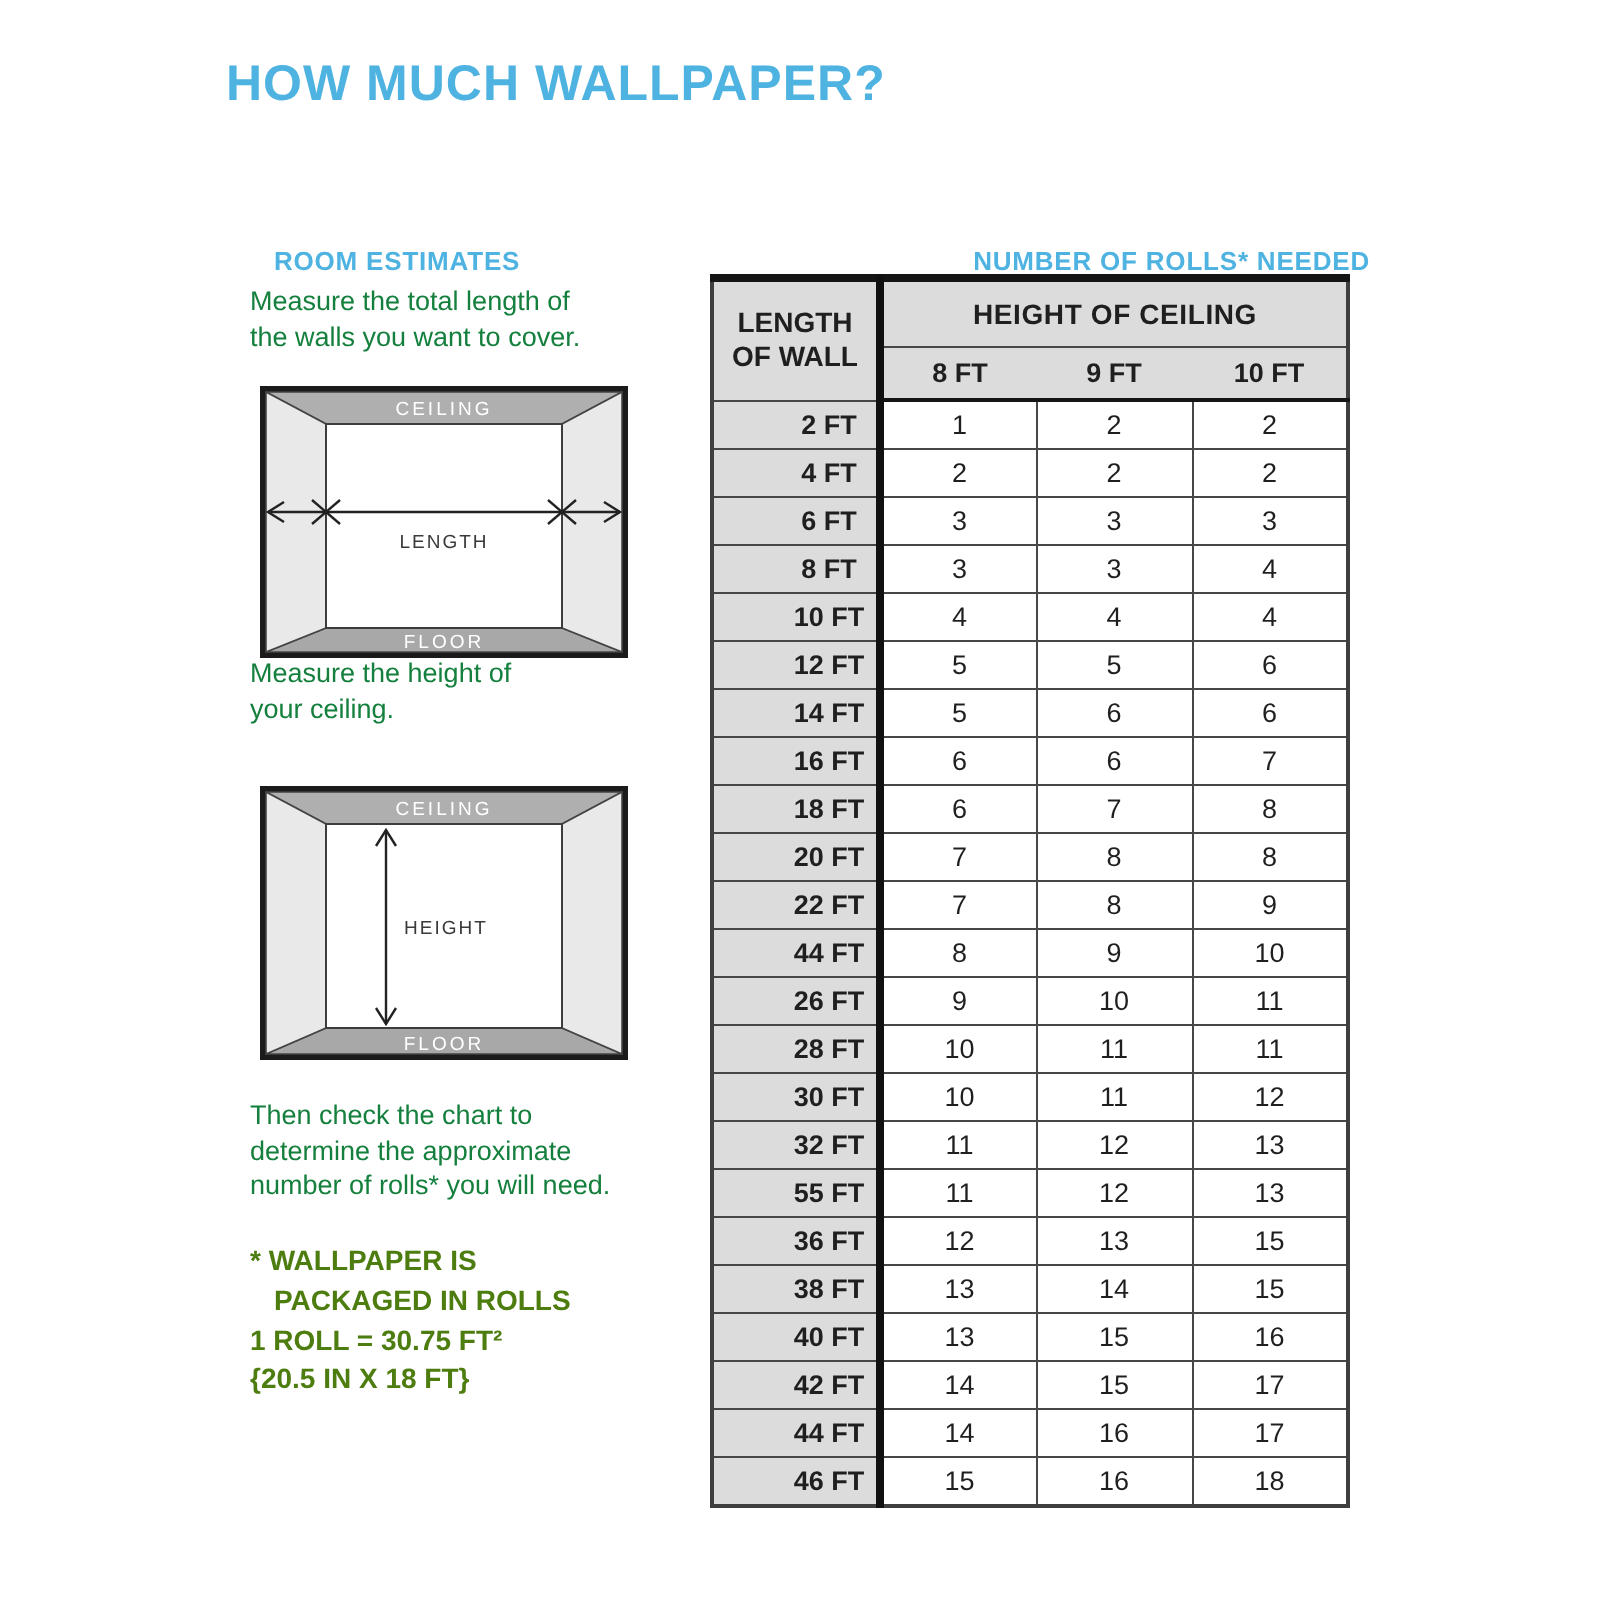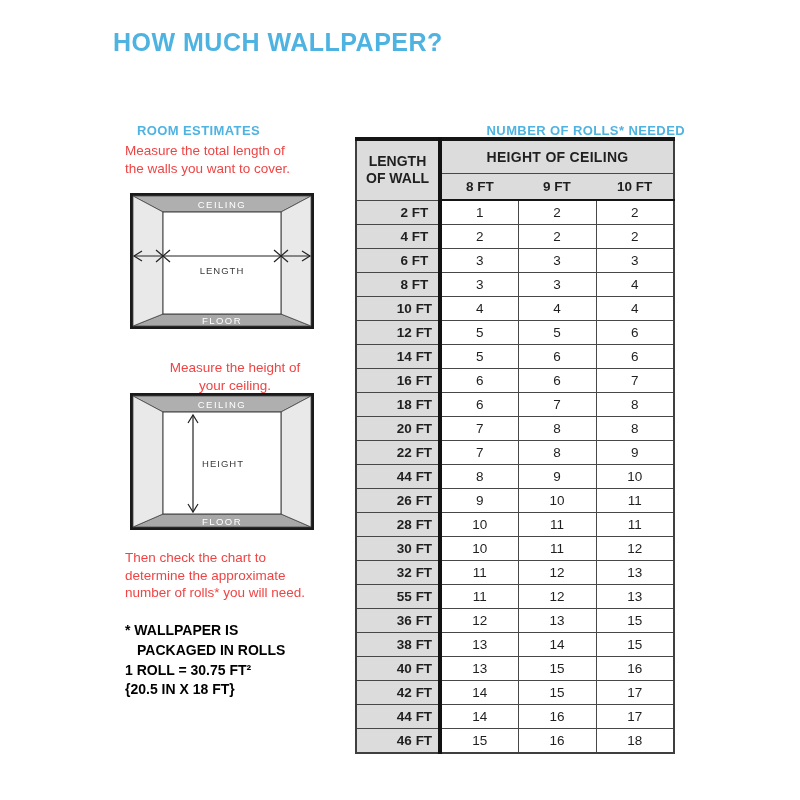--- a/index.html
+++ b/index.html
@@ -14,28 +14,28 @@
     font-size:25px;font-weight:bold;letter-spacing:0.5px;
     color:var(--accent);margin:0;
   }
   .section-heading{
     font-size:13px;font-weight:bold;letter-spacing:0.4px;
     color:var(--accent);margin:12px;
   }
   #room-estimates-heading{left:125px;top:111px;}
   #rolls-heading{left:355px;top:111px;width:318px;text-align:right;}
   .step-text{
-    font-size:13.5px;line-height:17.5px;color:#ef4444;
+    font-size:13.5px;line-height:17.5px;color:#15803d;
     white-space:pre-line;margin:0;left:125px;width:220px;
   }
   #step1{top:142px;}
-  #step2{top:359px;text-align:center;}
+  #step2{top:328px;}
   #step3{top:549px;}
   .footnote{
-    font-size:14px;font-weight:bold;line-height:20px;color:#000000;
+    font-size:14px;font-weight:bold;line-height:20px;color:#4d7c0f;
     white-space:pre-line;margin:0;left:125px;
   }
   #footnote-rolls{top:620px;padding-left:12px;text-indent:-12px;}
   #roll-size{top:661px;line-height:19px;}
   .room-svg{left:130px;}
   #room-diagram-1{top:193px;}
   #room-diagram-2{top:393px;}
 
   
   #rolls-table-wrap{left:355px;top:137px;width:318px;}

